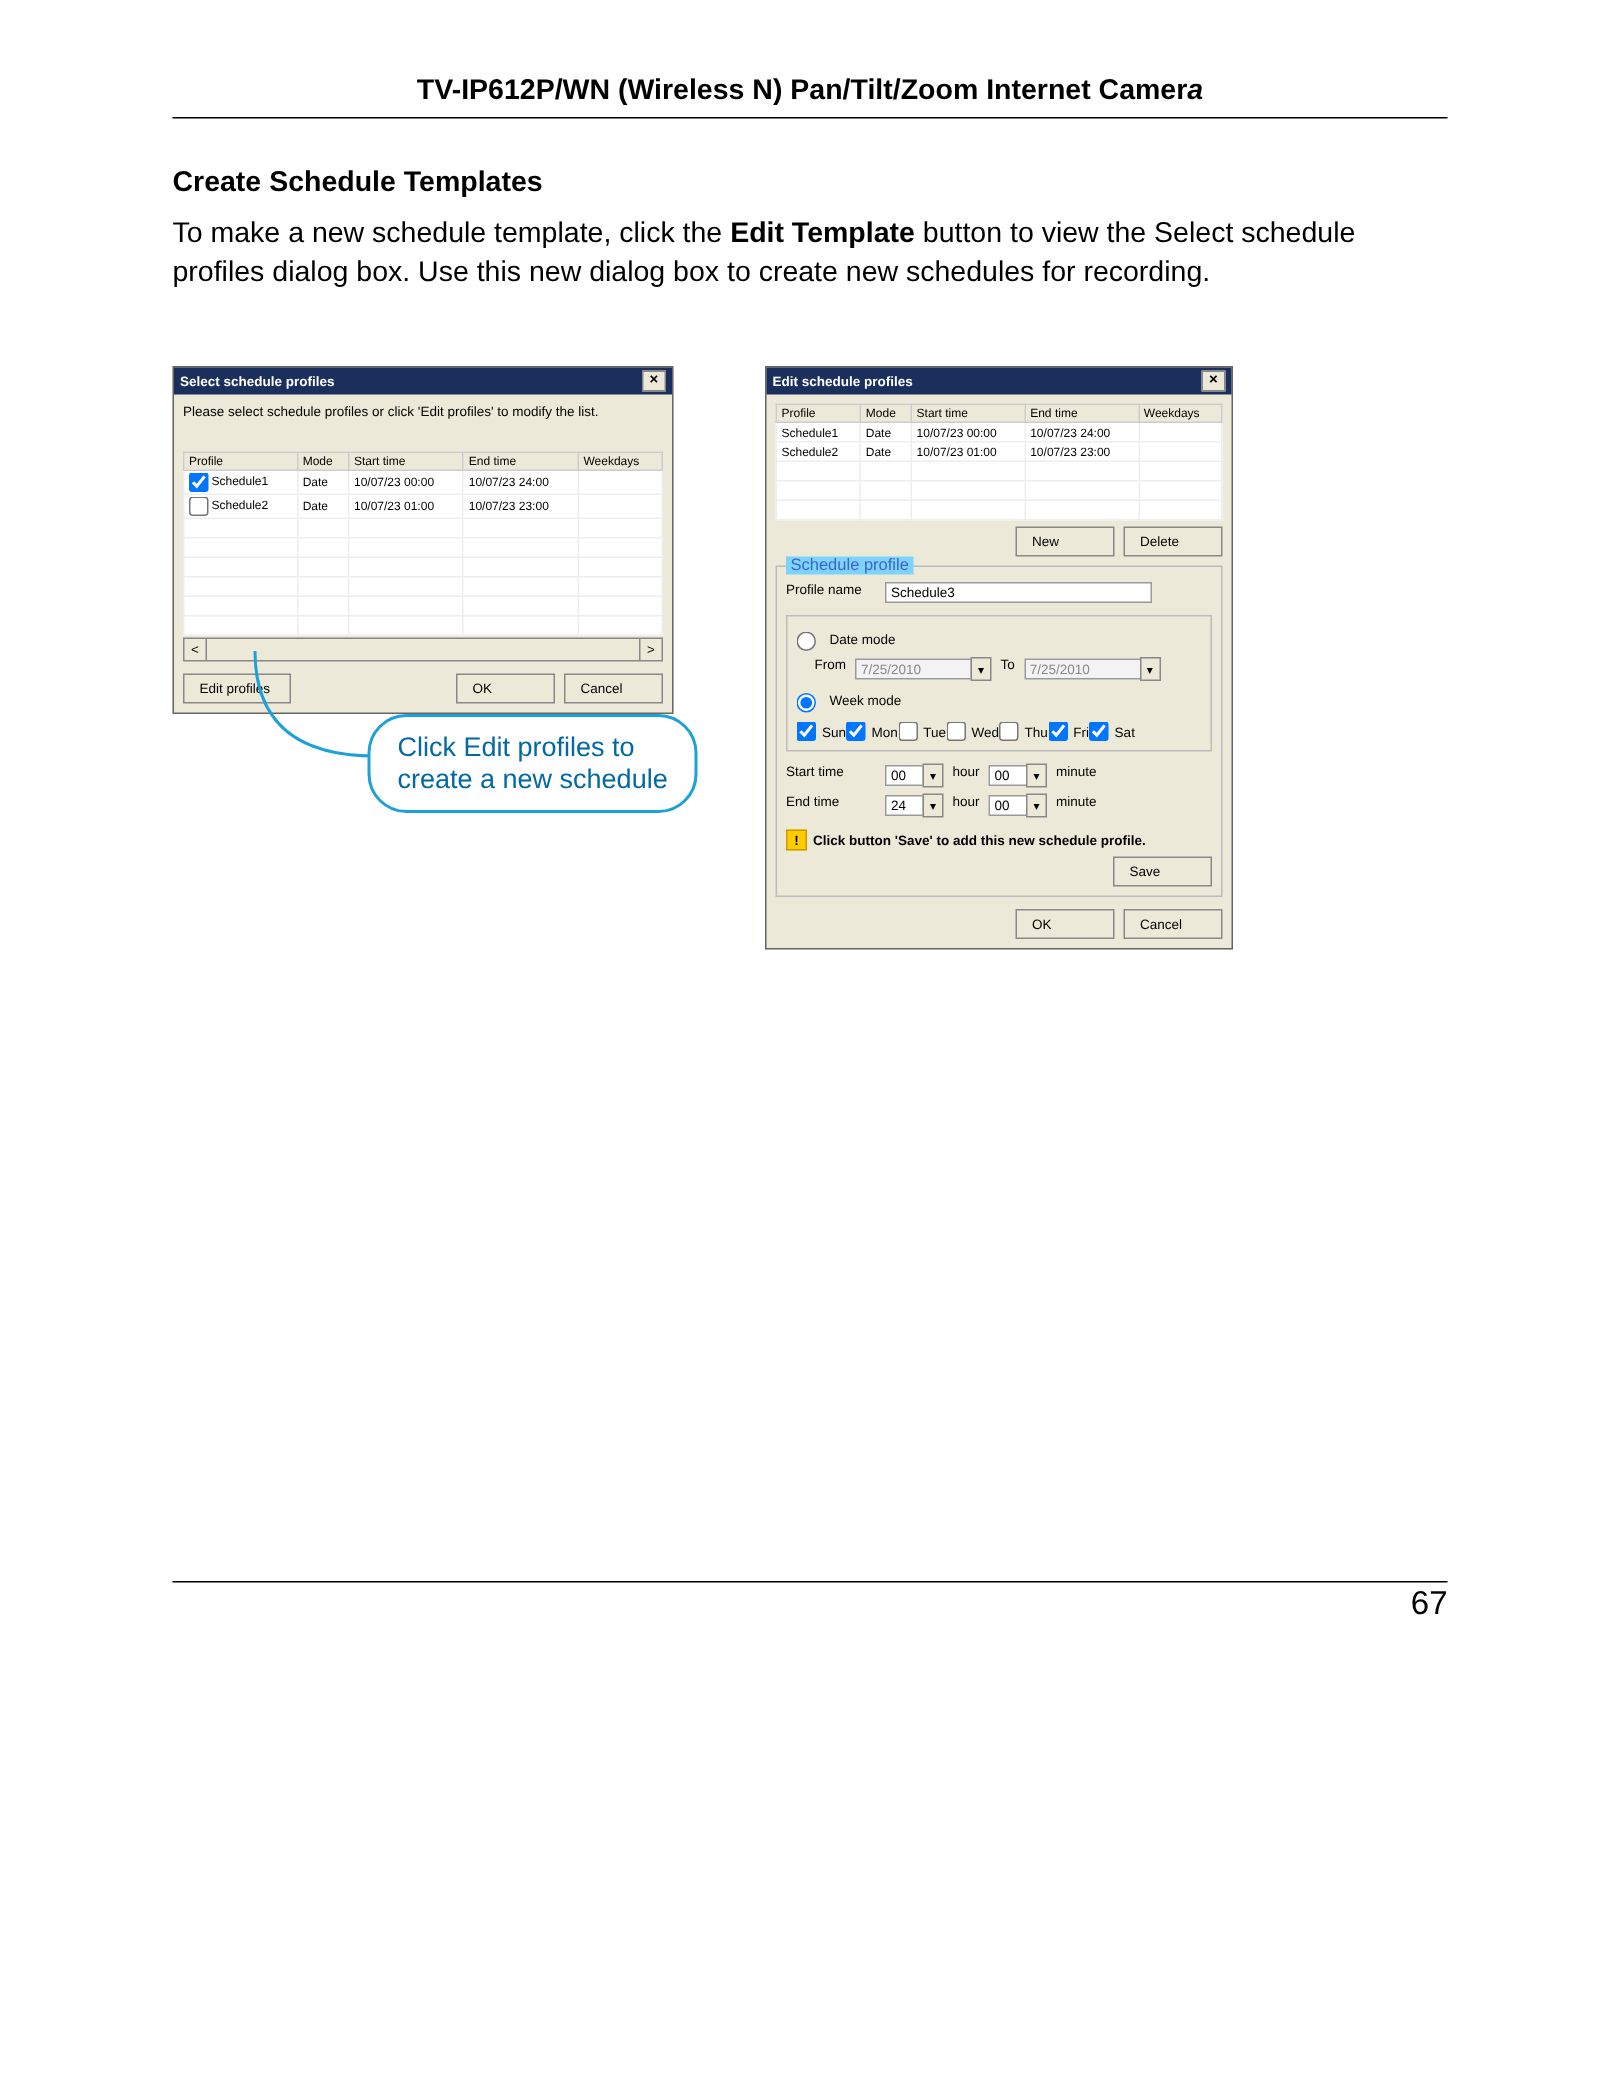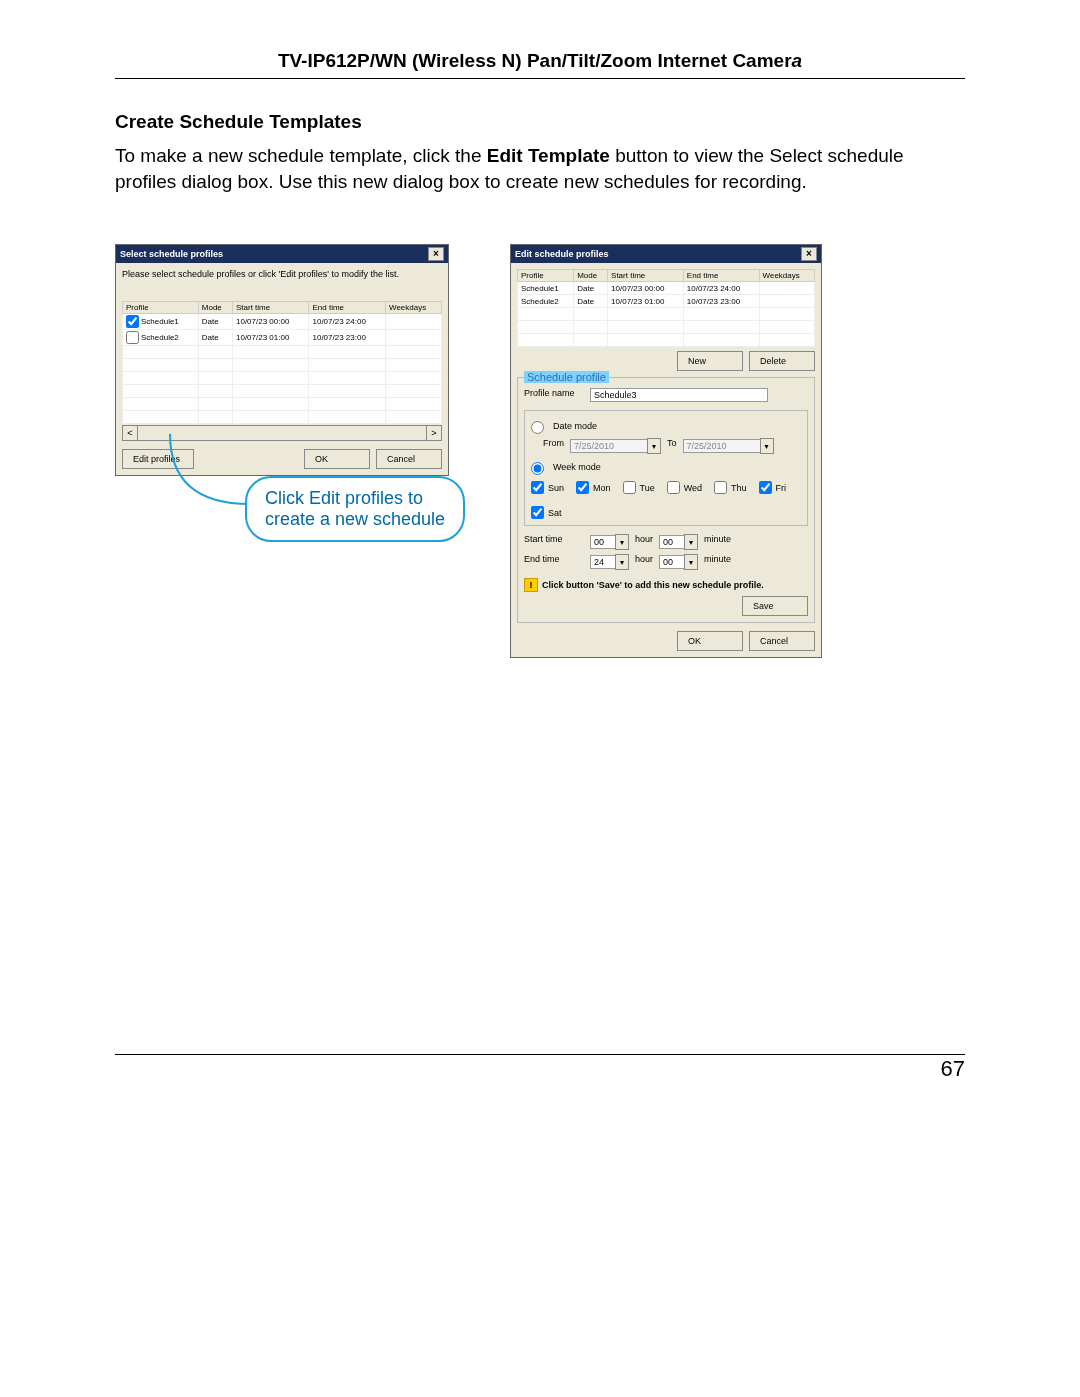--- a/index.html
+++ b/index.html
@@ -34,21 +34,21 @@
 .connector{position:absolute;stroke:#1ea0d8;stroke-width:2;fill:none}
 
 .grp{border:1px solid #bbb;padding:6px;margin-top:6px;position:relative}
 .grp .legend{position:absolute;top:-7px;left:6px;background:#7dd3fc;padding:0 3px;color:#3a66c4;font-size:11px}
 .row{display:flex;align-items:flex-start;gap:6px;margin-top:4px;font-size:9px}
 .row .lab{width:60px}
 .input{border:1px solid #999;background:#fff;padding:1px 3px;font-size:9px;min-width:70px}
 .input.dis{background:#f3f3f3;color:#888}
 .drop{display:flex;align-items:center}
 .drop .arrow{border:1px solid #888;background:#ece9d8;width:12px;height:14px;display:flex;align-items:center;justify-content:center;font-size:8px;margin-left:-1px}
-.days{display:flex;gap:12px;margin-top:6px;font-size:9px;flex-wrap:wrap}
+.days{display:flex;margin-top:6px;font-size:9px;flex-wrap:wrap}
 .days label{display:flex;align-items:center;gap:2px}
 .warnrow{display:flex;align-items:center;gap:4px;margin-top:8px;font-size:9px}
 .warnicon{width:12px;height:12px;background:#ffcc00;border:1px solid #cc9900;display:flex;align-items:center;justify-content:center;font-size:9px;font-weight:bold}
 .saverow{display:flex;justify-content:flex-end;margin-top:4px}
 .newdel{display:flex;justify-content:flex-end;gap:6px;margin-top:4px}
 .radio{margin:0 3px 0 0;vertical-align:middle}
 .footer-rule{position:absolute;left:115px;right:115px;bottom:75px;border-top:1px solid #000}
 .pagenum{position:absolute;right:115px;bottom:48px;font-size:22px}
 </style>
 </head>

